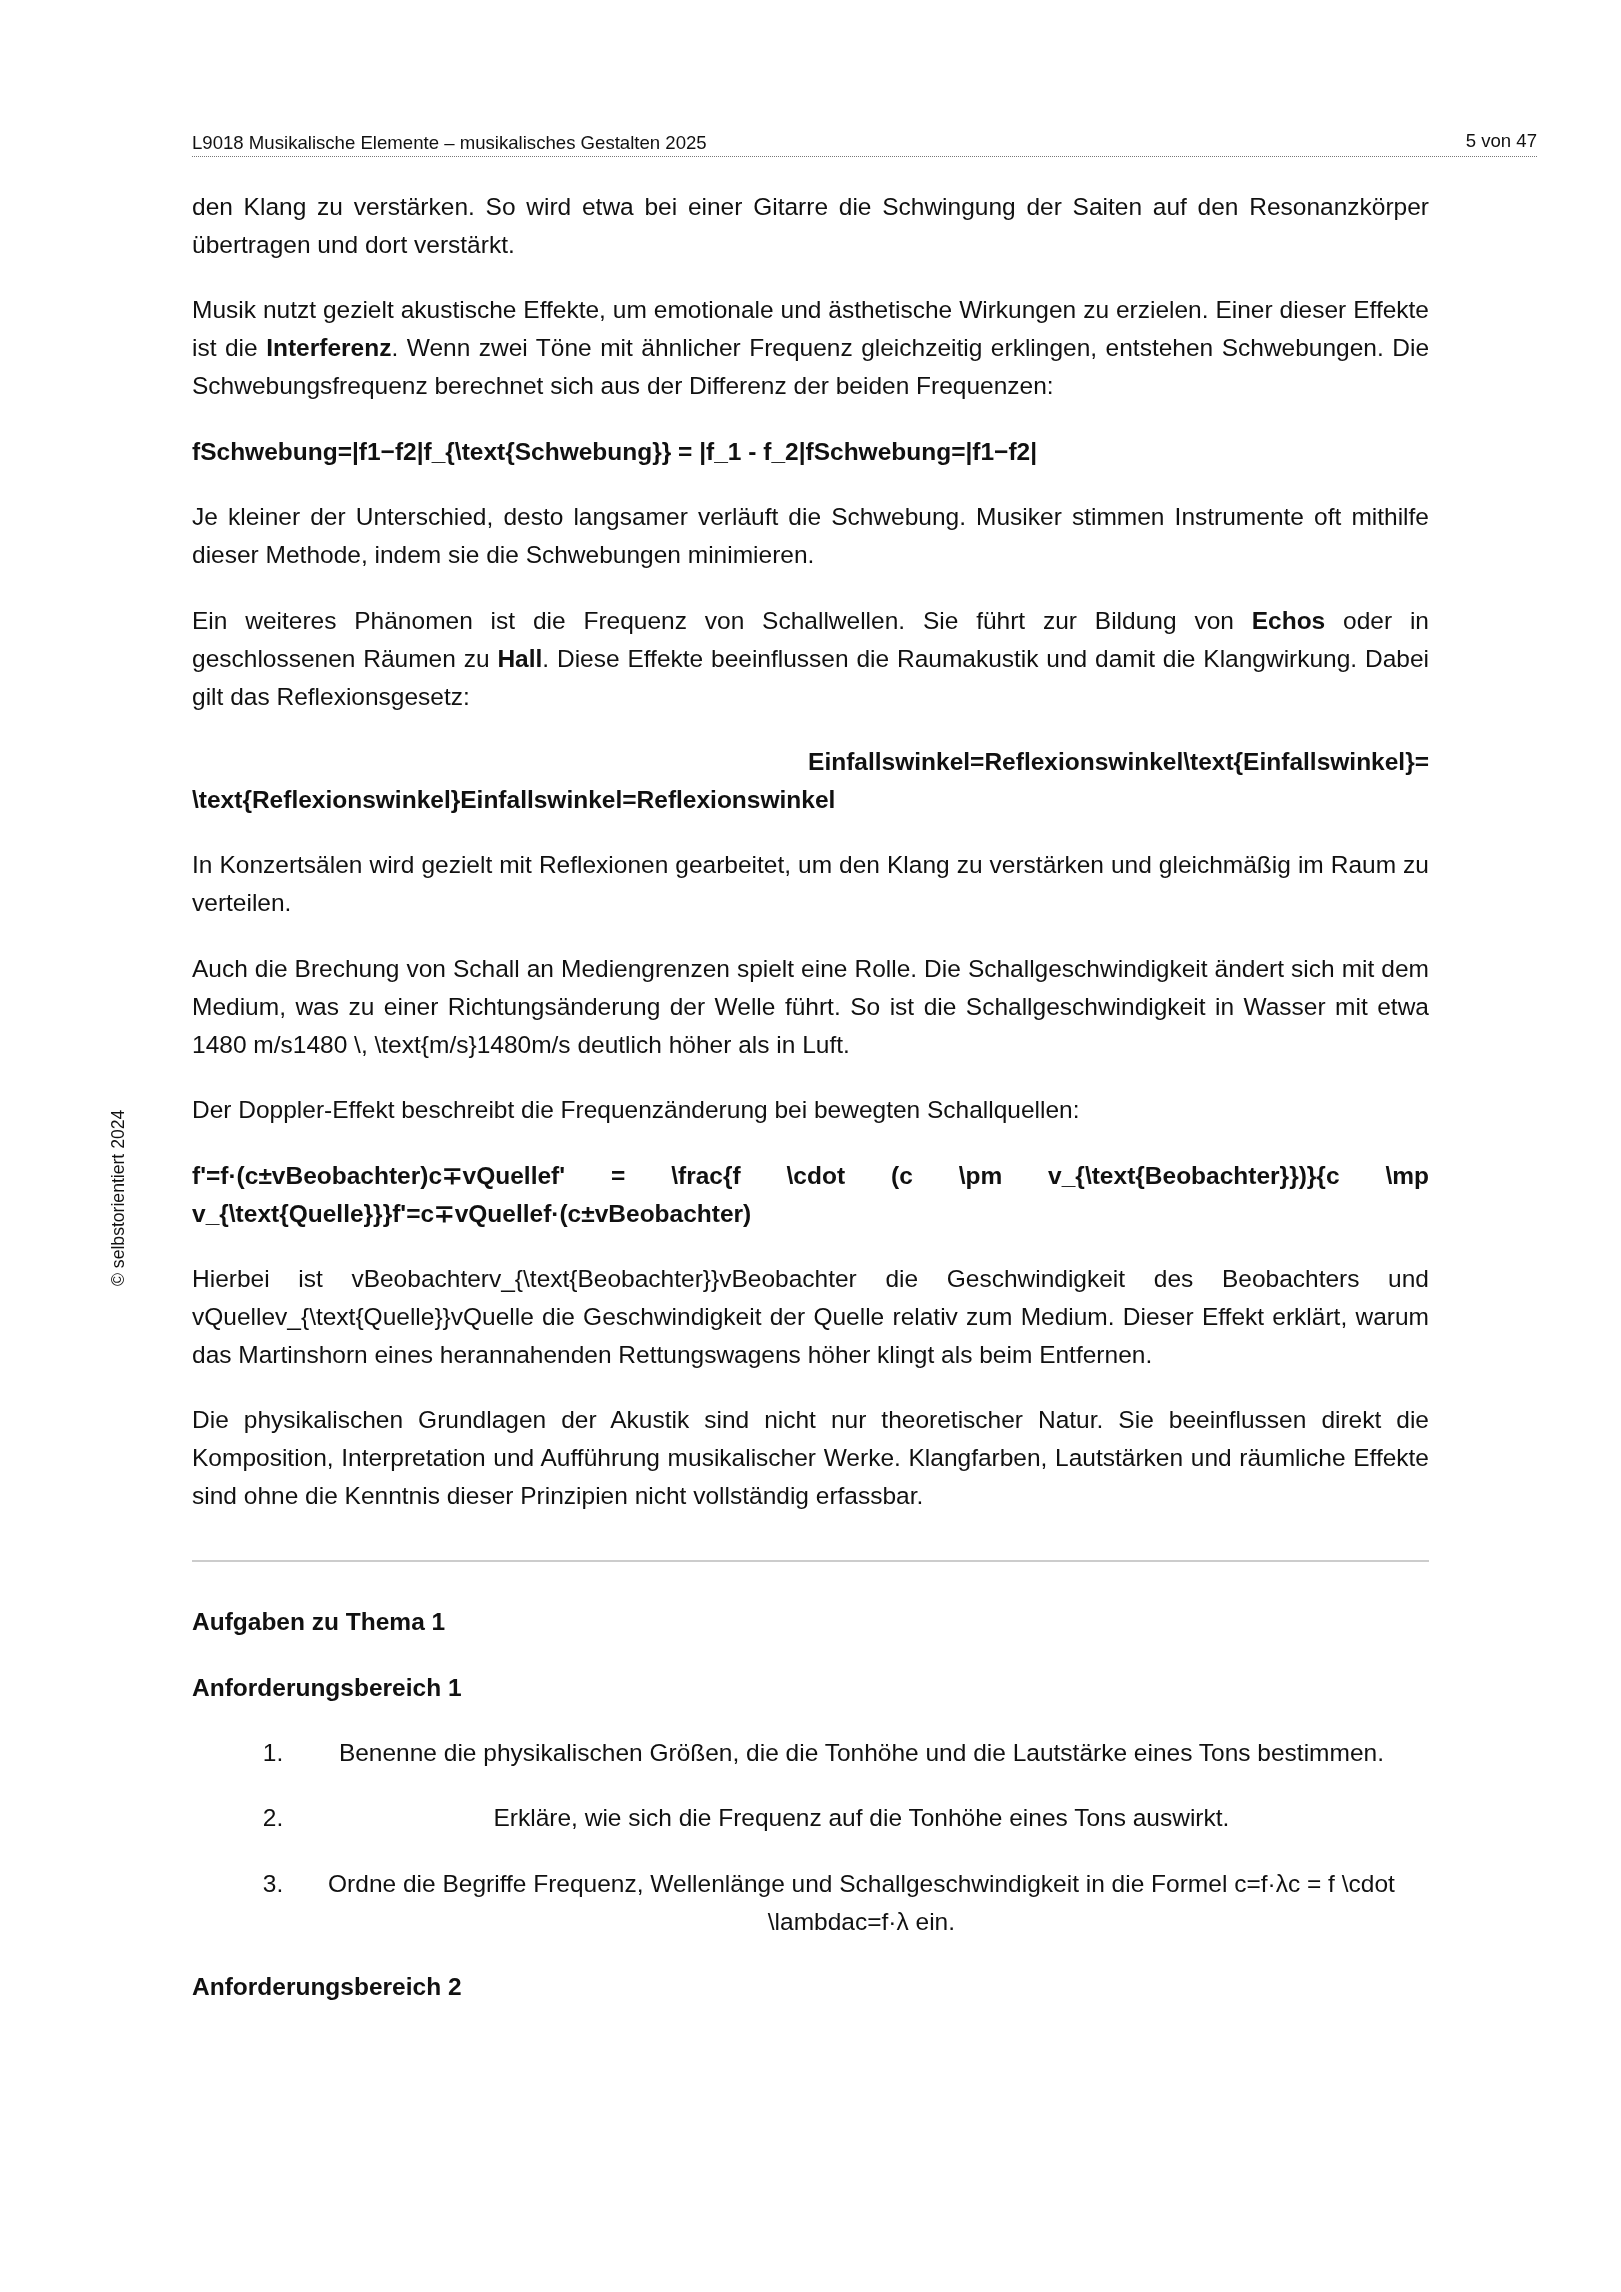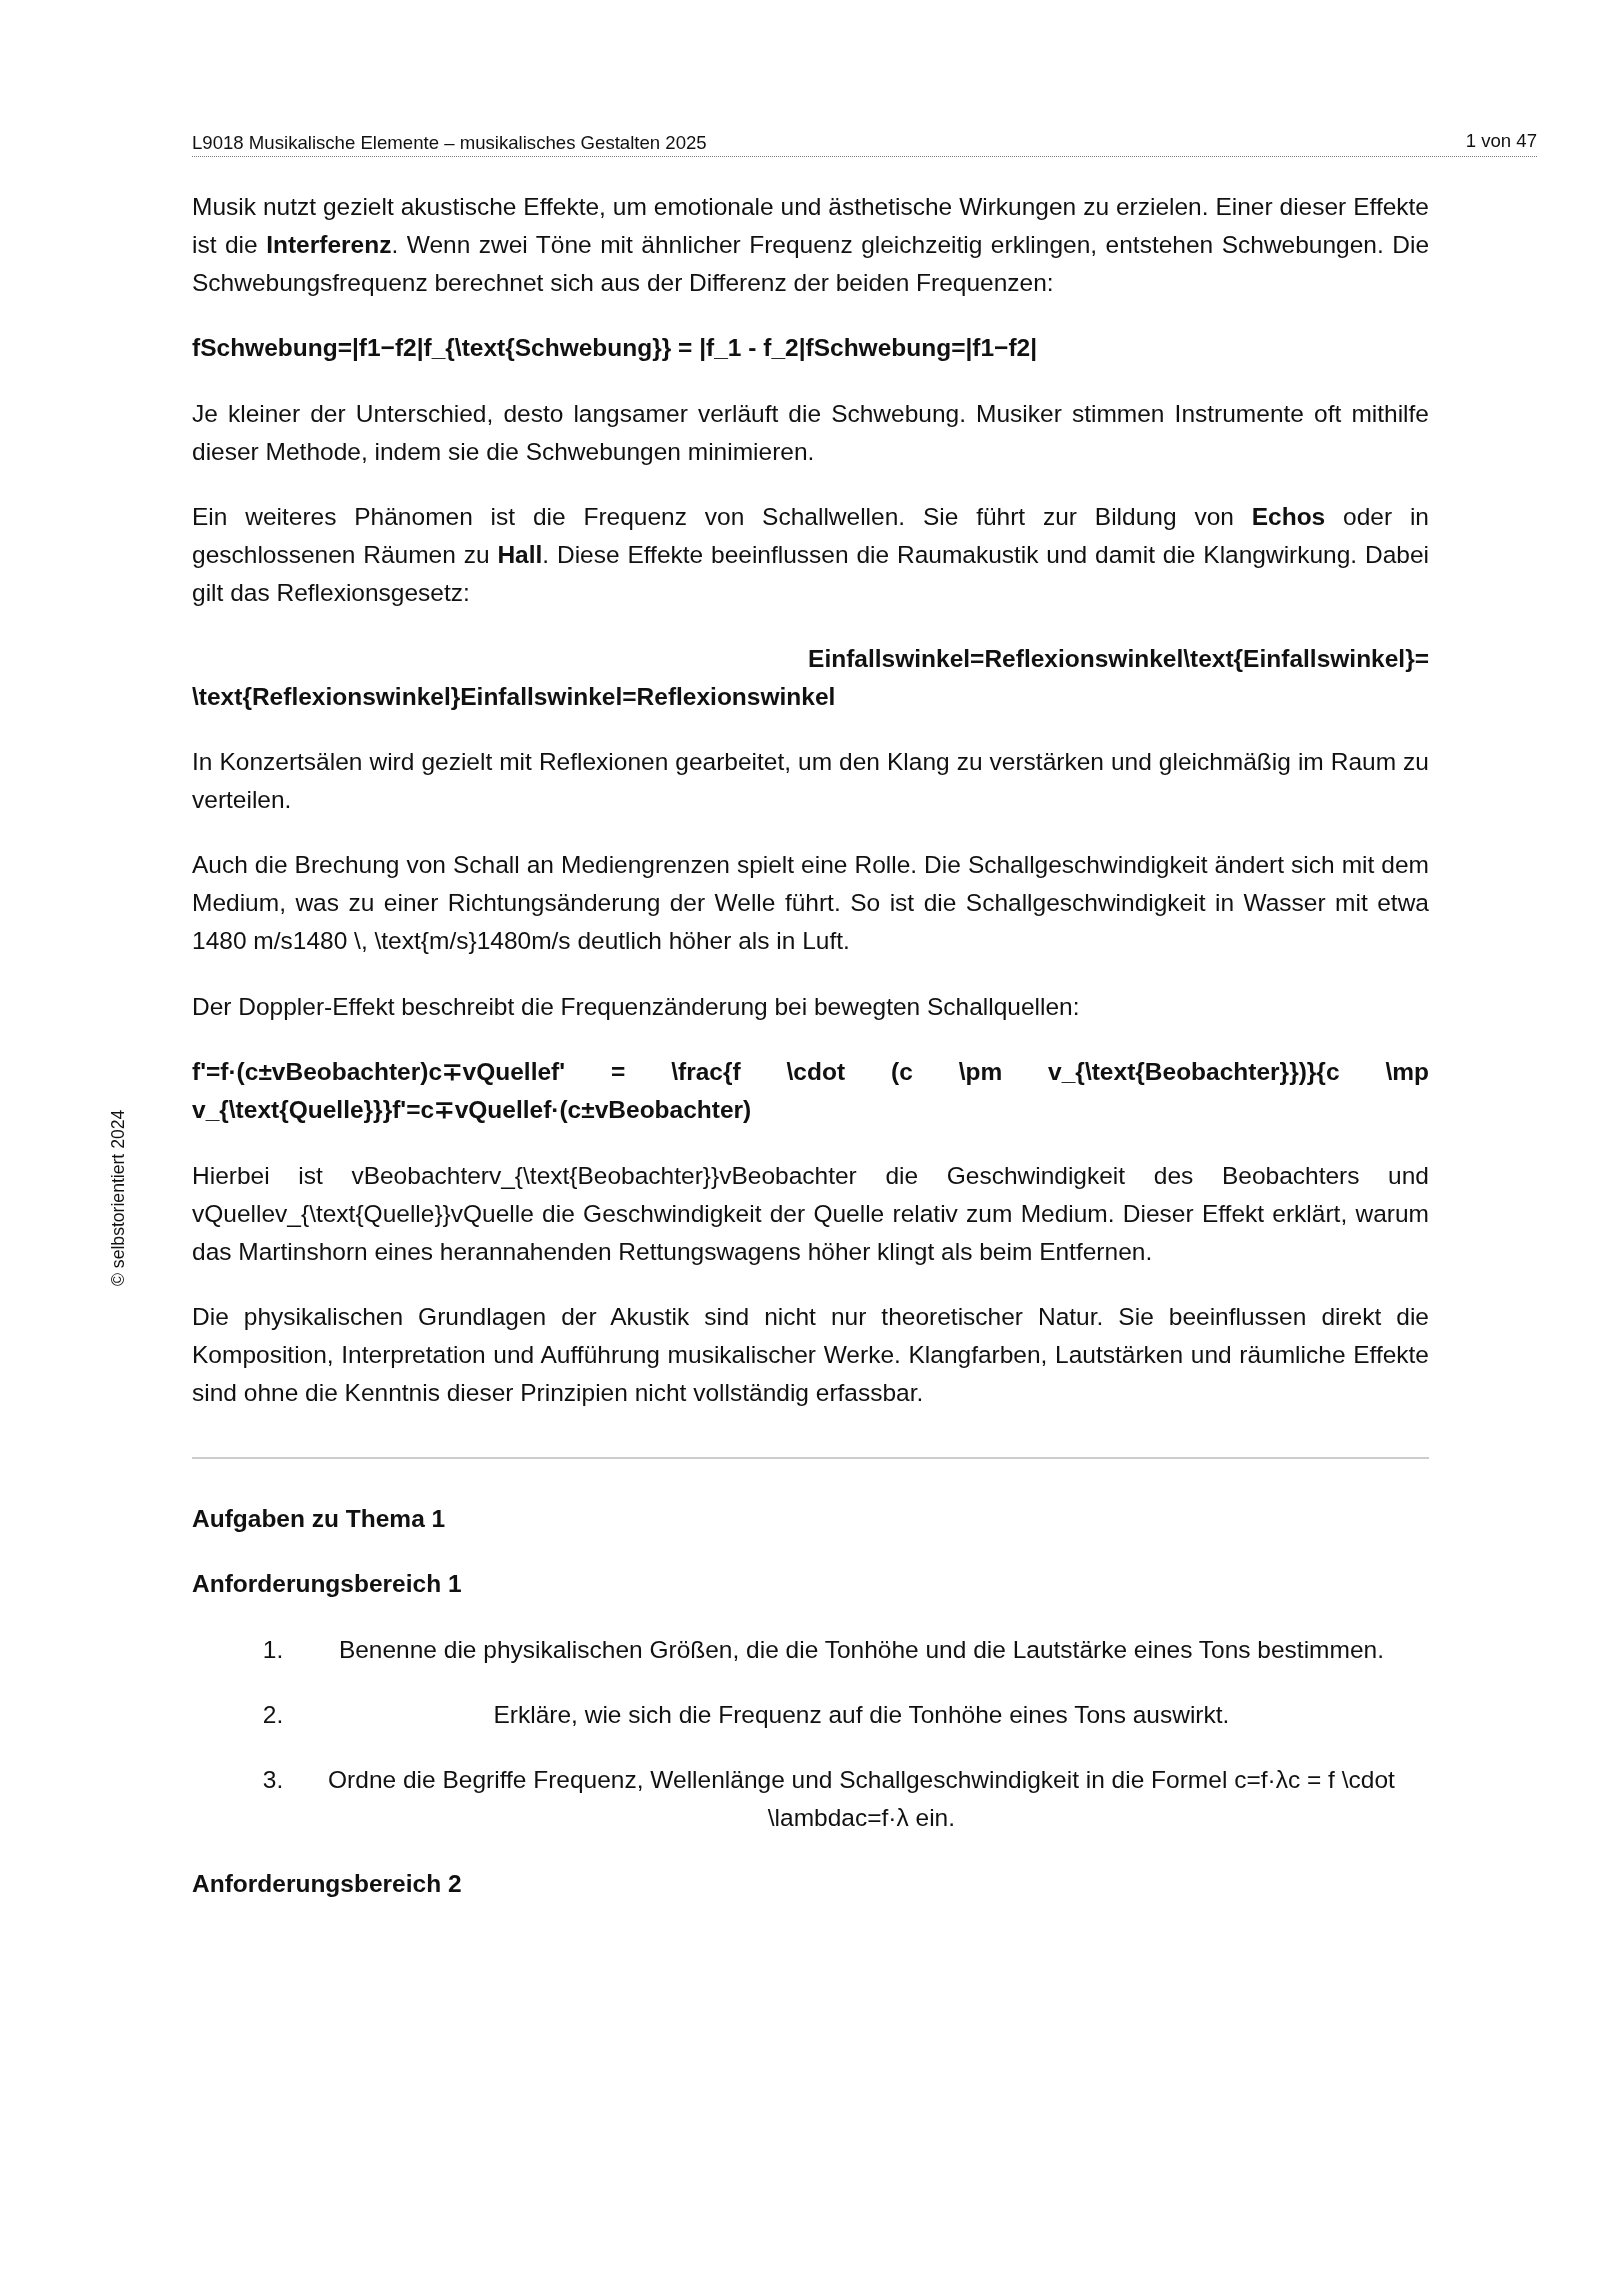--- a/index.html
+++ b/index.html
@@ -21,26 +21,27 @@
   ol { margin: 0 0 27.4px 0; padding: 0 0 0 98px; text-align: center; }
   ol li { margin: 0 0 27.4px 0; padding-left: 3.9px; }
   ol li::marker { font-weight: normal; }
   b { font-weight: bold; }
 </style>
 </head>
 <body>
 
 <div class="header">
   <span class="title">L9018 Musikalische Elemente – musikalisches Gestalten 2025</span>
-  <span class="page">1 von 47</span>
+  <span class="page">5 von 47</span>
 </div>
 
 <div class="sidebar">© selbstorientiert 2024</div>
 
 <div class="content">
+  <p>den Klang zu verstärken. So wird etwa bei einer Gitarre die Schwingung der Saiten auf den Resonanzkörper übertragen und dort verstärkt.</p>
 
 
   <p><span>Musik nutzt gezielt akustische Effekte, um emotionale und ästhetische Wirkungen zu erzielen. Einer dieser Effekte ist die </span><b>Interferenz</b><span>. Wenn zwei Töne mit ähnlicher Frequenz gleichzeitig erklingen, entstehen Schwebungen. Die Schwebungsfrequenz berechnet sich aus der Differenz der beiden Frequenzen:</span></p>
 
   <div class="formula">fSchwebung=|f1−f2|f_{\text{Schwebung}} = |f_1 - f_2|fSchwebung=|f1−f2|</div>
 
   <p>Je kleiner der Unterschied, desto langsamer verläuft die Schwebung. Musiker stimmen Instrumente oft mithilfe dieser Methode, indem sie die Schwebungen minimieren.</p>
 
   <p><span>Ein weiteres Phänomen ist die Frequenz von Schallwellen. Sie führt zur Bildung von </span><b>Echos</b><span> oder in geschlossenen Räumen zu </span><b>Hall</b><span>. Diese Effekte beeinflussen die Raumakustik und damit die Klangwirkung. Dabei gilt das Reflexionsgesetz:</span></p>
 

